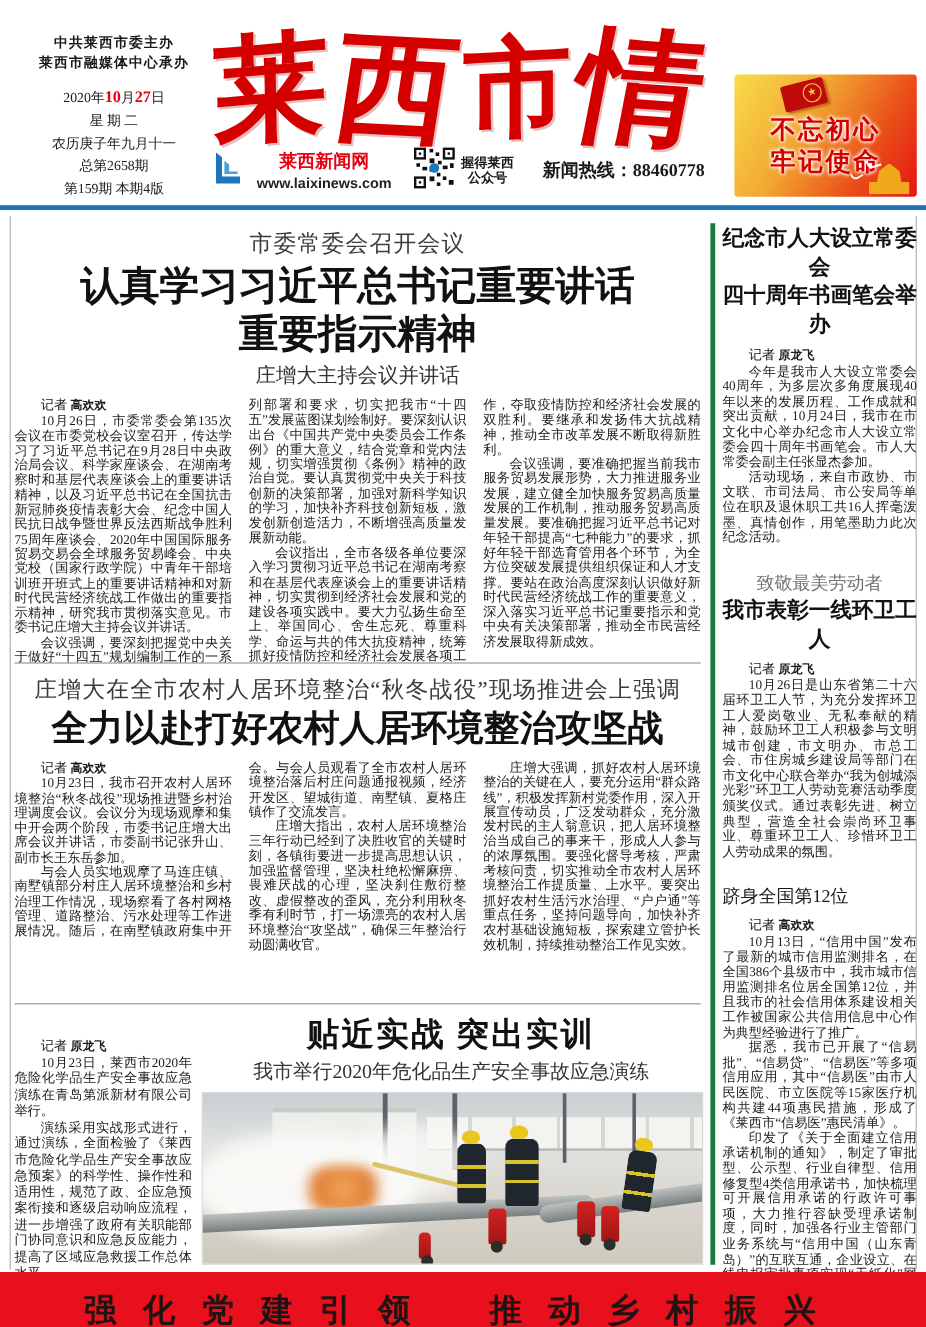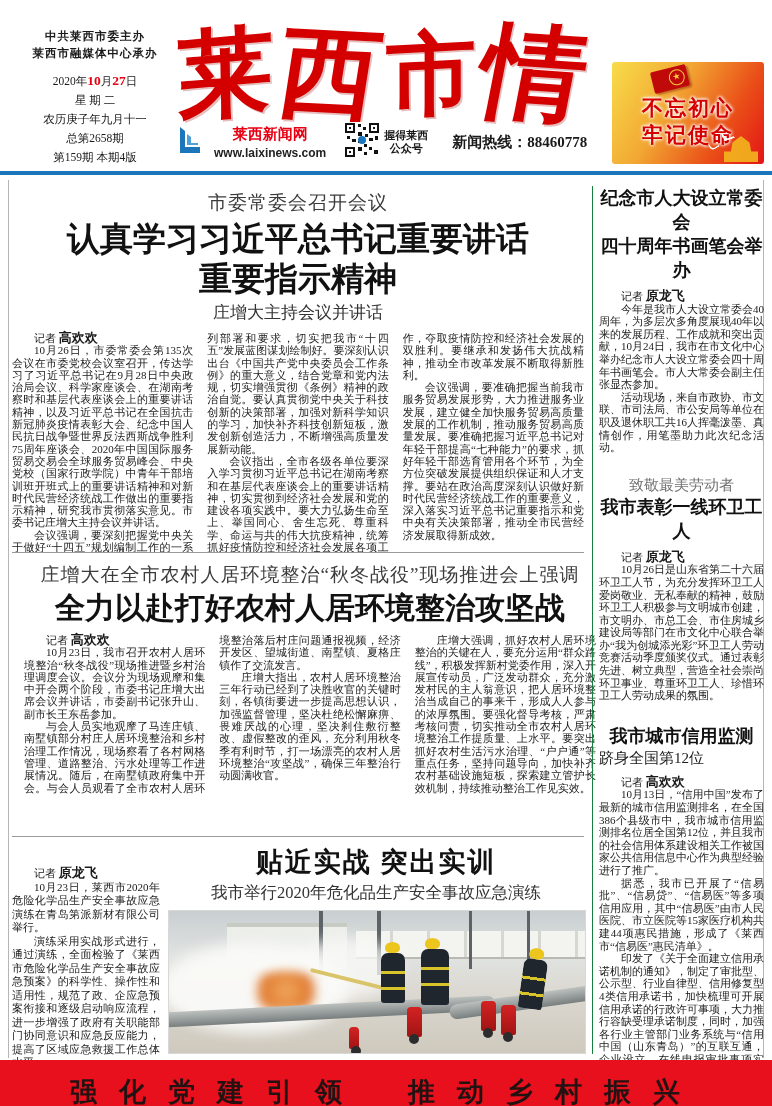--- a/index.html
+++ b/index.html
@@ -39,36 +39,36 @@
              background:#c00a0a;border:1.5px solid #f6c93f;color:#f6c93f;font-size:9px;line-height:13px;text-align:center;}
   .tower{position:absolute;right:6px;bottom:2px;width:34px;height:26px;background:#f2b51e;
          clip-path:polygon(0 100%,0 60%,20% 60%,25% 25%,50% 0,75% 25%,80% 60%,100% 60%,100% 100%);opacity:.9;}
   .dove{position:absolute;width:10px;height:6px;border-bottom:2px solid #fff;transform:rotate(-18deg);
         border-left:2px solid #fff;border-radius:0 0 0 6px;}
   .blue-rule{position:absolute;top:171px;left:0;right:0;height:4px;background:#1c76bb;}
   
   .frame{position:absolute;top:180px;left:8px;right:8px;height:878px;
          border-left:1px solid #b5b5b5;border-right:1px solid #b5b5b5;}
   .mainarea{position:absolute;top:180px;left:12px;width:572px;height:878px;}
-  .sidebar{position:absolute;top:186px;left:592px;width:172px;height:868px;border-left:1px solid #15803d;
+  .sidebar{position:absolute;top:186px;left:592px;width:172px;height:868px;border-left:4px solid #15803d;
            padding-left:6px;box-sizing:border-box;}
   .kicker{text-align:center;font-size:19px;color:#3c3c3c;letter-spacing:1px;}
   .headline{text-align:center;font-weight:bold;color:#111;}
   .subhead{text-align:center;font-size:17px;color:#333;margin-top:2px;}
   .body-cols{column-gap:14px;text-align:justify;font-size:11px;line-height:12.3px;}
   .body-cols p{margin:0;text-indent:2em;}
   .reporter{margin:0;text-indent:2em;font-size:11px;}
-  .reporter b{font-size:13px;}
+  .reporter b{font-size:10px;}
   .hdiv{position:absolute;left:0;width:572px;border-top:1px solid #9a9a9a;}
   
   .a1{position:absolute;top:10px;left:0;width:572px;}
   .a1 .headline{font-size:33px;line-height:40px;margin:3px 0 1px;}
   .a1-body{height:224px;columns:3;margin-top:8px;}
   
-  .a2{position:absolute;top:382px;left:12px;width:572px;}
+  .a2{position:absolute;top:382px;left:0;width:572px;}
   .a2 .kicker{font-size:19px;}
   .a2 .headline{font-size:30px;line-height:36px;margin-top:2px;}
   .a2-body{height:206px;columns:3;margin-top:8px;}
   
   .a3{position:absolute;top:664px;left:0;width:572px;height:214px;}
   .a3-left{position:absolute;top:22px;left:0;width:148px;text-align:justify;font-size:11px;line-height:13.5px;}
   .a3-left p{margin:0;text-indent:2em;}
   .a3-right{position:absolute;top:0;left:156px;width:416px;}
   .a3 .headline{font-size:27px;letter-spacing:2px;}
   .a3 .subhead{font-size:16.5px;margin:2px 0 6px;}
@@ -285,21 +285,20 @@
       <div class="sb-kicker">致敬最美劳动者</div>
       <div class="sb-title">我市表彰一线环卫工人</div>
       <div class="sb-body">
         <p class="reporter"><span>记者</span> <b>原龙飞</b></p>
         <p>10月26日是山东省第二十六届环卫工人节，为充分发挥环卫工人爱岗敬业、无私奉献的精神，鼓励环卫工人积极参与文明城市创建，市文明办、市总工会、市住房城乡建设局等部门在市文化中心联合举办“我为创城添光彩”环卫工人劳动竞赛活动季度颁奖仪式。通过表彰先进、树立典型，营造全社会崇尚环卫事业、尊重环卫工人、珍惜环卫工人劳动成果的氛围。</p>
       </div>
     </div>
 
     <div class="sb-art">
       <div class="sb-title">
-        <div>我市城市信用监测</div>
       </div>
       <div class="sb-sub">跻身全国第12位</div>
       <div class="sb-body">
         <p class="reporter"><span>记者</span> <b>高欢欢</b></p>
         <p>10月13日，“信用中国”发布了最新的城市信用监测排名，在全国386个县级市中，我市城市信用监测排名位居全国第12位，并且我市的社会信用体系建设相关工作被国家公共信用信息中心作为典型经验进行了推广。</p>
         <p>据悉，我市已开展了“信易批”、“信易贷”、“信易医”等多项信用应用，其中“信易医”由市人民医院、市立医院等15家医疗机构共建44项惠民措施，形成了《莱西市“信易医”惠民清单》。</p>
         <p>印发了《关于全面建立信用承诺机制的通知》，制定了审批型、公示型、行业自律型、信用修复型4类信用承诺书，加快梳理可开展信用承诺的行政许可事项，大力推行容缺受理承诺制度，同时，加强各行业主管部门业务系统与“信用中国（山东青岛）”的互联互通，企业设立、在线申报审批事项实现“无纸化”网上签署信用承诺书并实时上传。</p>
 
       </div>
     </div>

